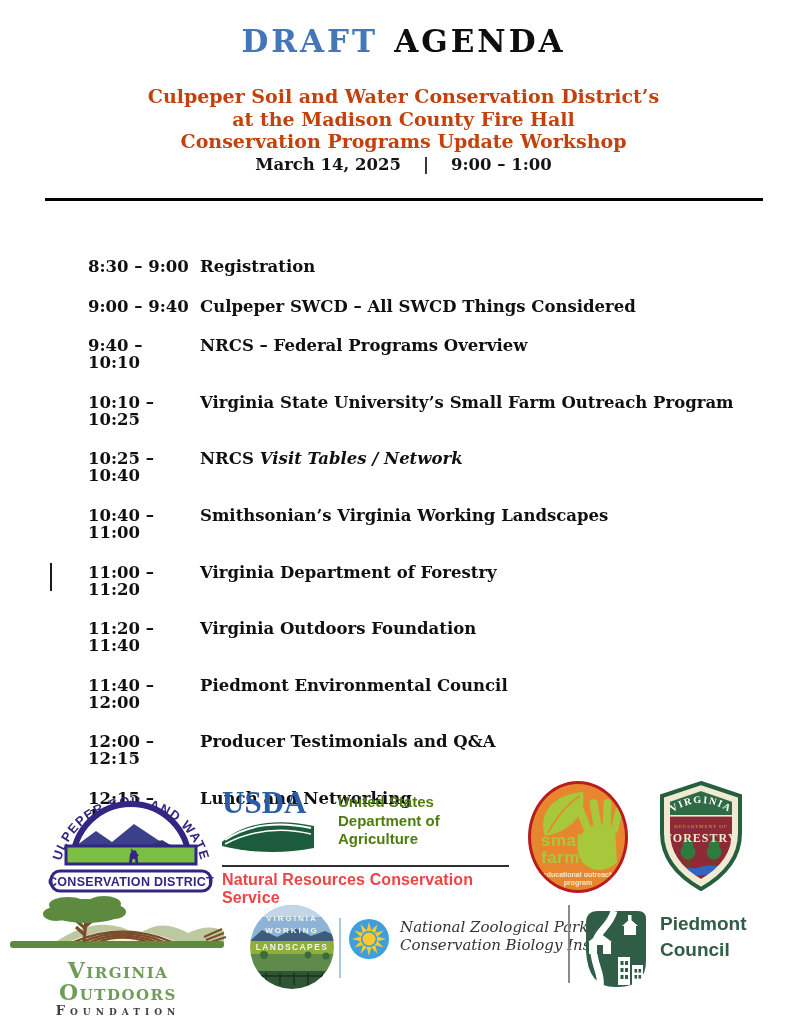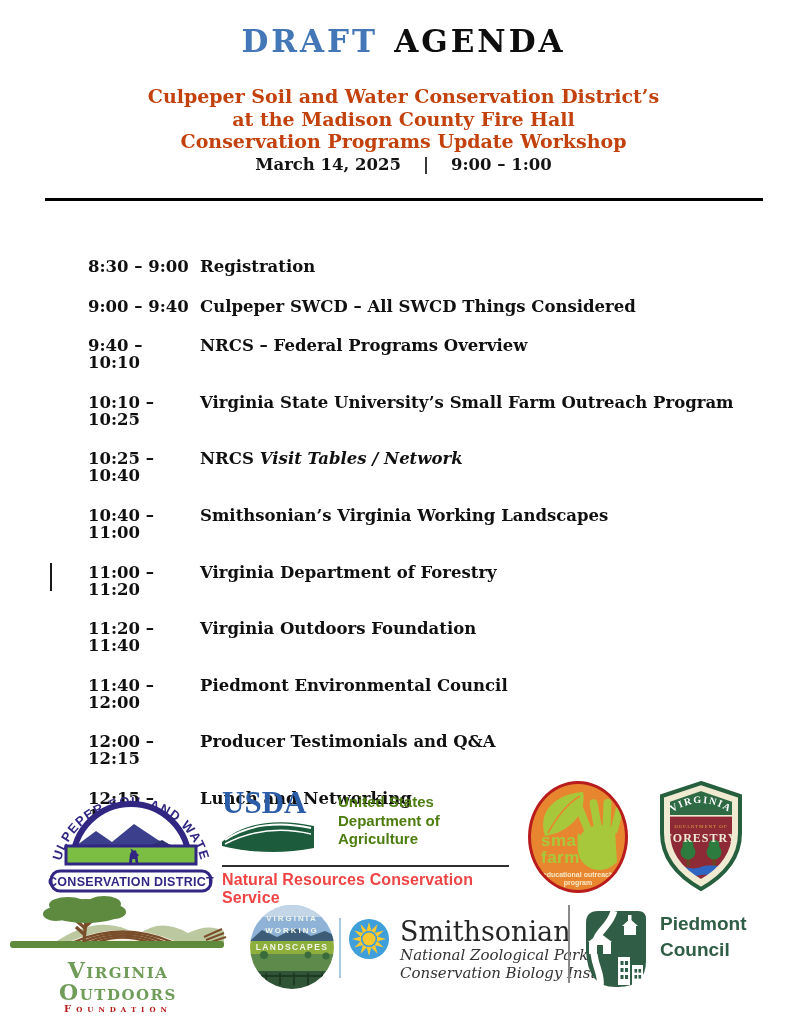--- a/index.html
+++ b/index.html
@@ -44,21 +44,21 @@
   .sf-name { position:absolute; left:10px; top:48px; font-size:17px; font-weight:bold;
     color:#A8C83C; line-height:17px; letter-spacing:0.5px; }
   .sf-tag { position:absolute; left:0; top:87px; width:100%; text-align:center;
     font-size:7px; font-weight:bold; color:#F6E9C8; line-height:8px; }
   
   #forestry { top:780px; left:655px; width:92px; height:114px; }
   
   #vof { top:893px; left:8px; width:220px; text-align:center; }
   .vof-name { margin-top:2px; font-variant:small-caps; font-size:22px; font-weight:bold;
     color:#6F9C58; letter-spacing:1.5px; line-height:22px; }
-  .vof-sub { font-variant:small-caps; font-size:10px; font-weight:bold; color:#b91c1c; letter-spacing:5px; }
+  .vof-sub { font-variant:small-caps; font-size:13px; font-weight:bold; color:#404040; letter-spacing:5px; }
   
   #vwl { top:905px; left:250px; width:84px; height:84px; border-radius:50%; overflow:hidden; }
   .vwl-text { position:absolute; width:100%; text-align:center; color:#F2F5EA;
     font-weight:bold; letter-spacing:2px; }
   
   .vdiv1 { position:absolute; top:918px; left:339px; width:2px; height:60px; background:#A9C9DF; }
   .vdiv2 { position:absolute; top:905px; left:568px; width:2px; height:78px; background:#8a8a8a; }
   
   #smithsonian { top:918px; left:348px; display:flex; }
   .si-text { margin-left:10px; }
@@ -313,21 +313,20 @@
           <path d="M21,4 L23.4,13 L18.6,13 Z" transform="rotate(210 21 21)"></path>
           <path d="M21,4 L23.4,13 L18.6,13 Z" transform="rotate(240 21 21)"></path>
           <path d="M21,4 L23.4,13 L18.6,13 Z" transform="rotate(270 21 21)"></path>
           <path d="M21,4 L23.4,13 L18.6,13 Z" transform="rotate(300 21 21)"></path>
           <path d="M21,4 L23.4,13 L18.6,13 Z" transform="rotate(330 21 21)"></path>
         </g>
         <circle cx="21" cy="21" r="6.5"></circle>
       </g>
     </svg>
     <div class="si-text">
-      <div class="si-name">Smithsonian</div>
       <div class="si-sub">National Zoological Park</div>
       <div class="si-sub">Conservation Biology Institute</div>
     </div>
   </div>
 
   <div class="vdiv2"></div>
 
   <div class="logo" id="pec">
     <svg width="74" height="86" viewBox="0 0 74 86">
       <path d="M8,18 Q8,6 20,6 L60,6 Q68,6 68,14 L68,56 Q68,82 40,82 Q10,84 8,46 Z" fill="#2F5D45"></path>

